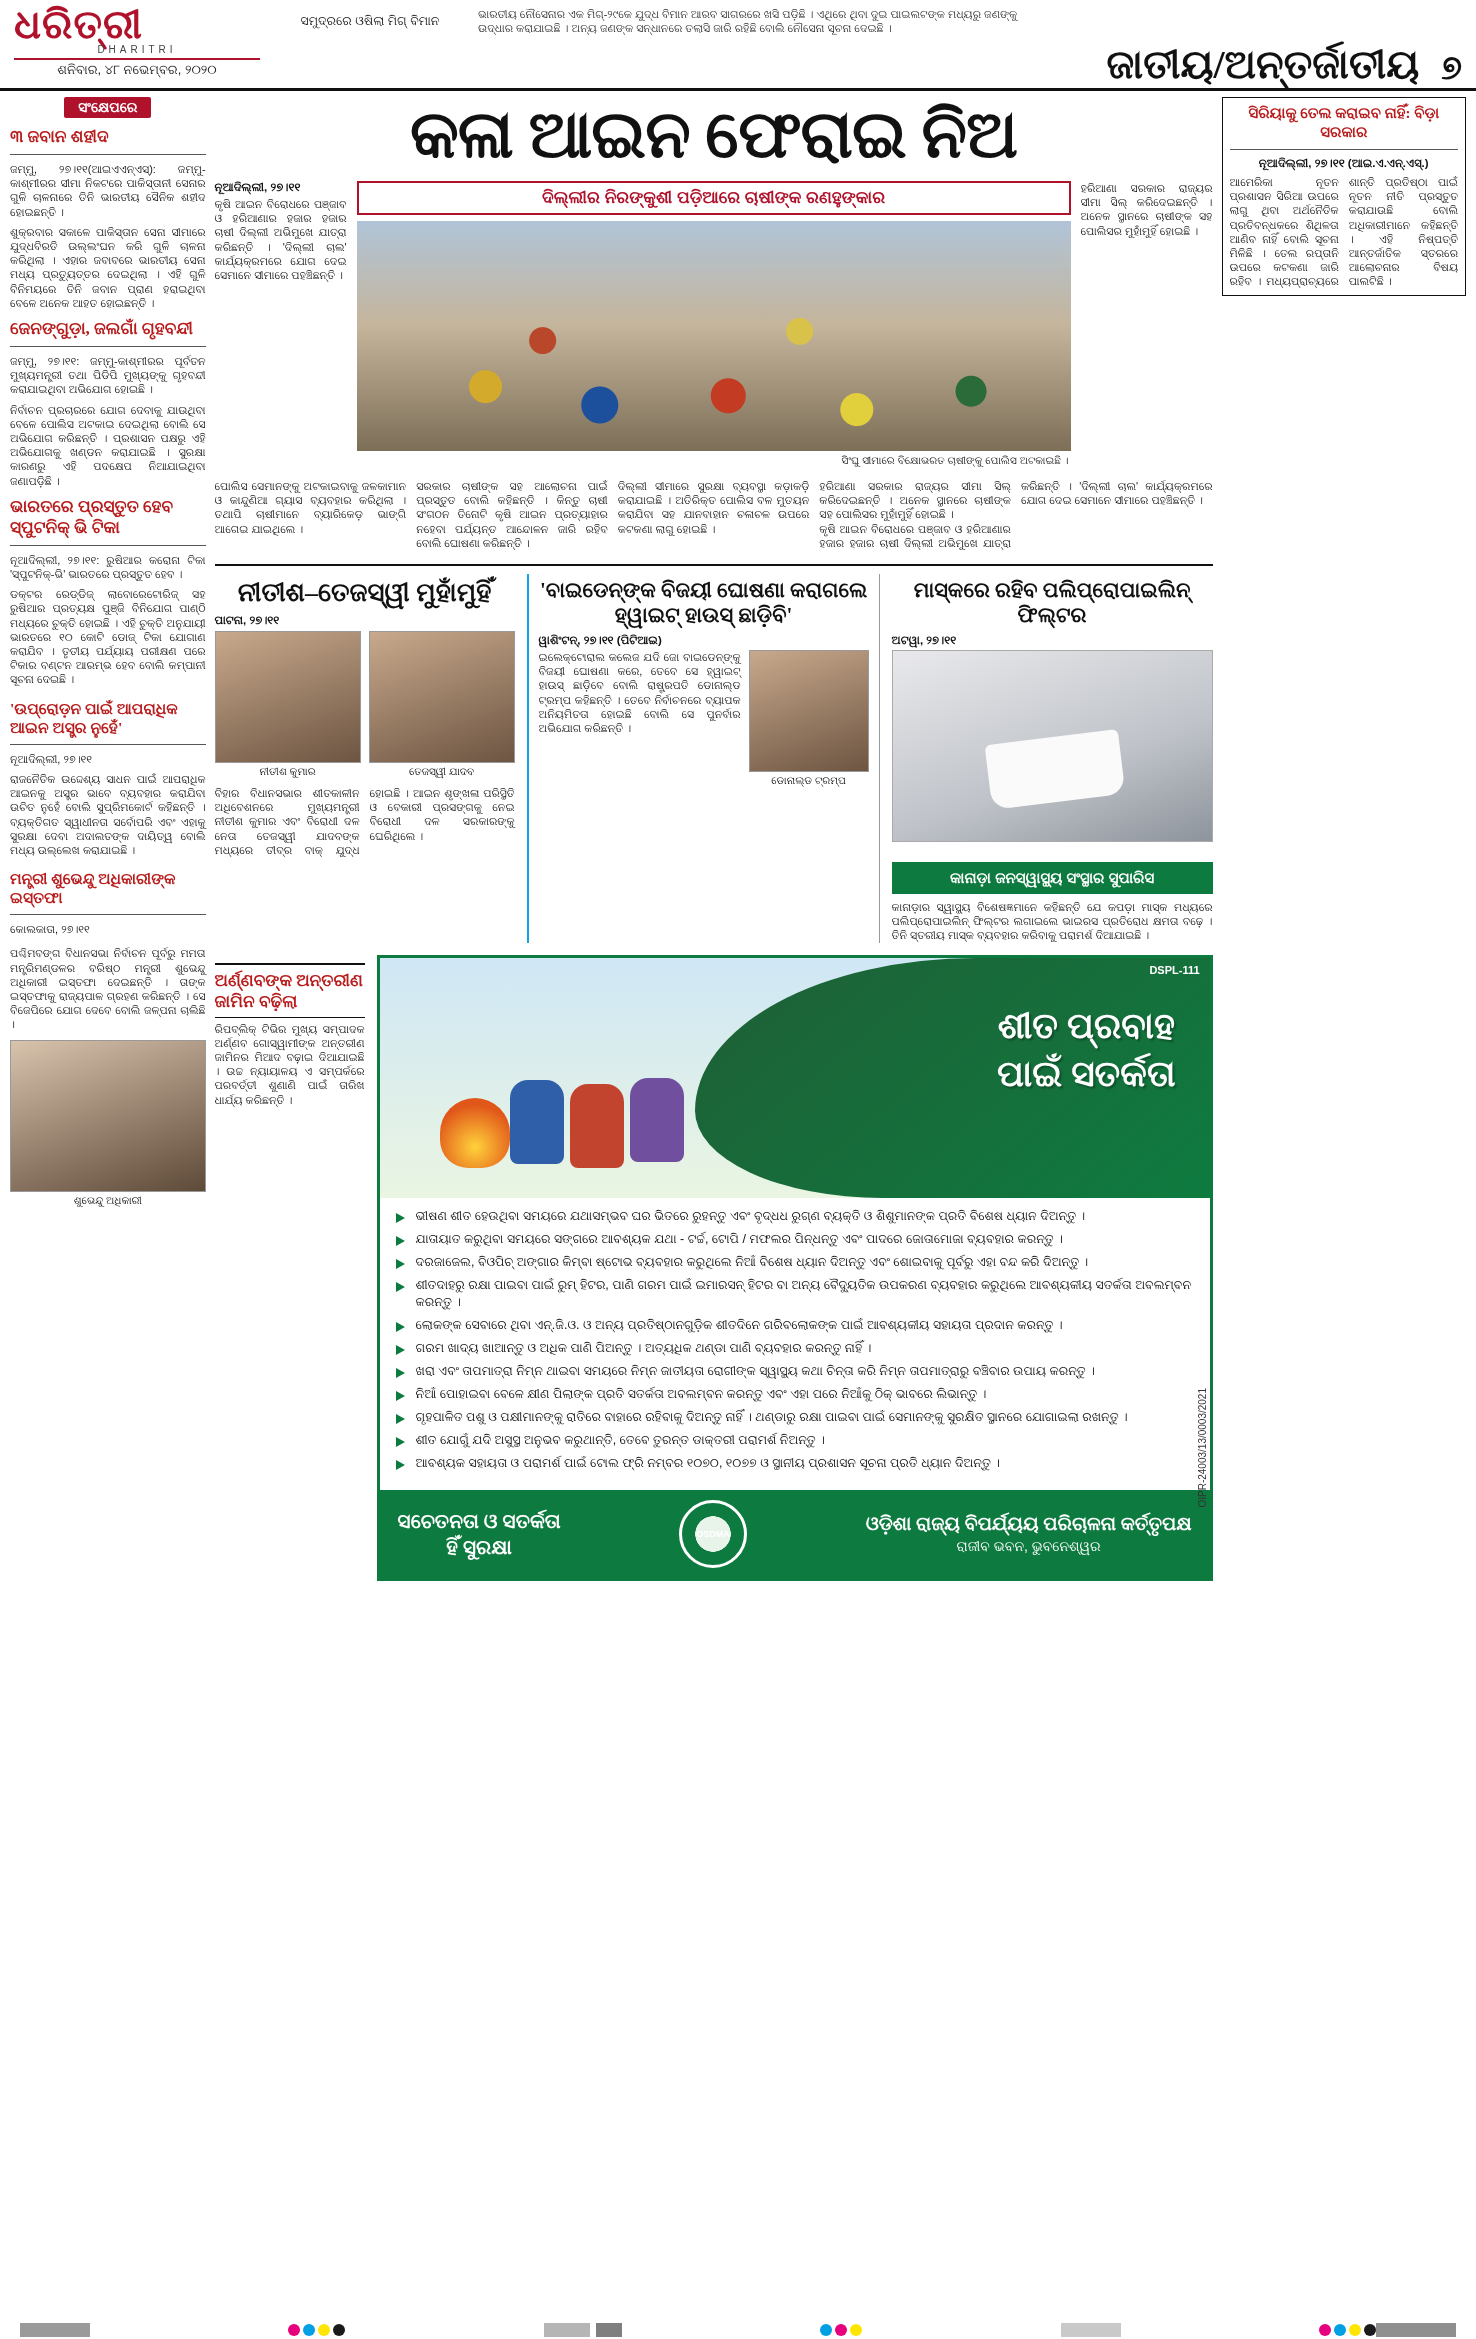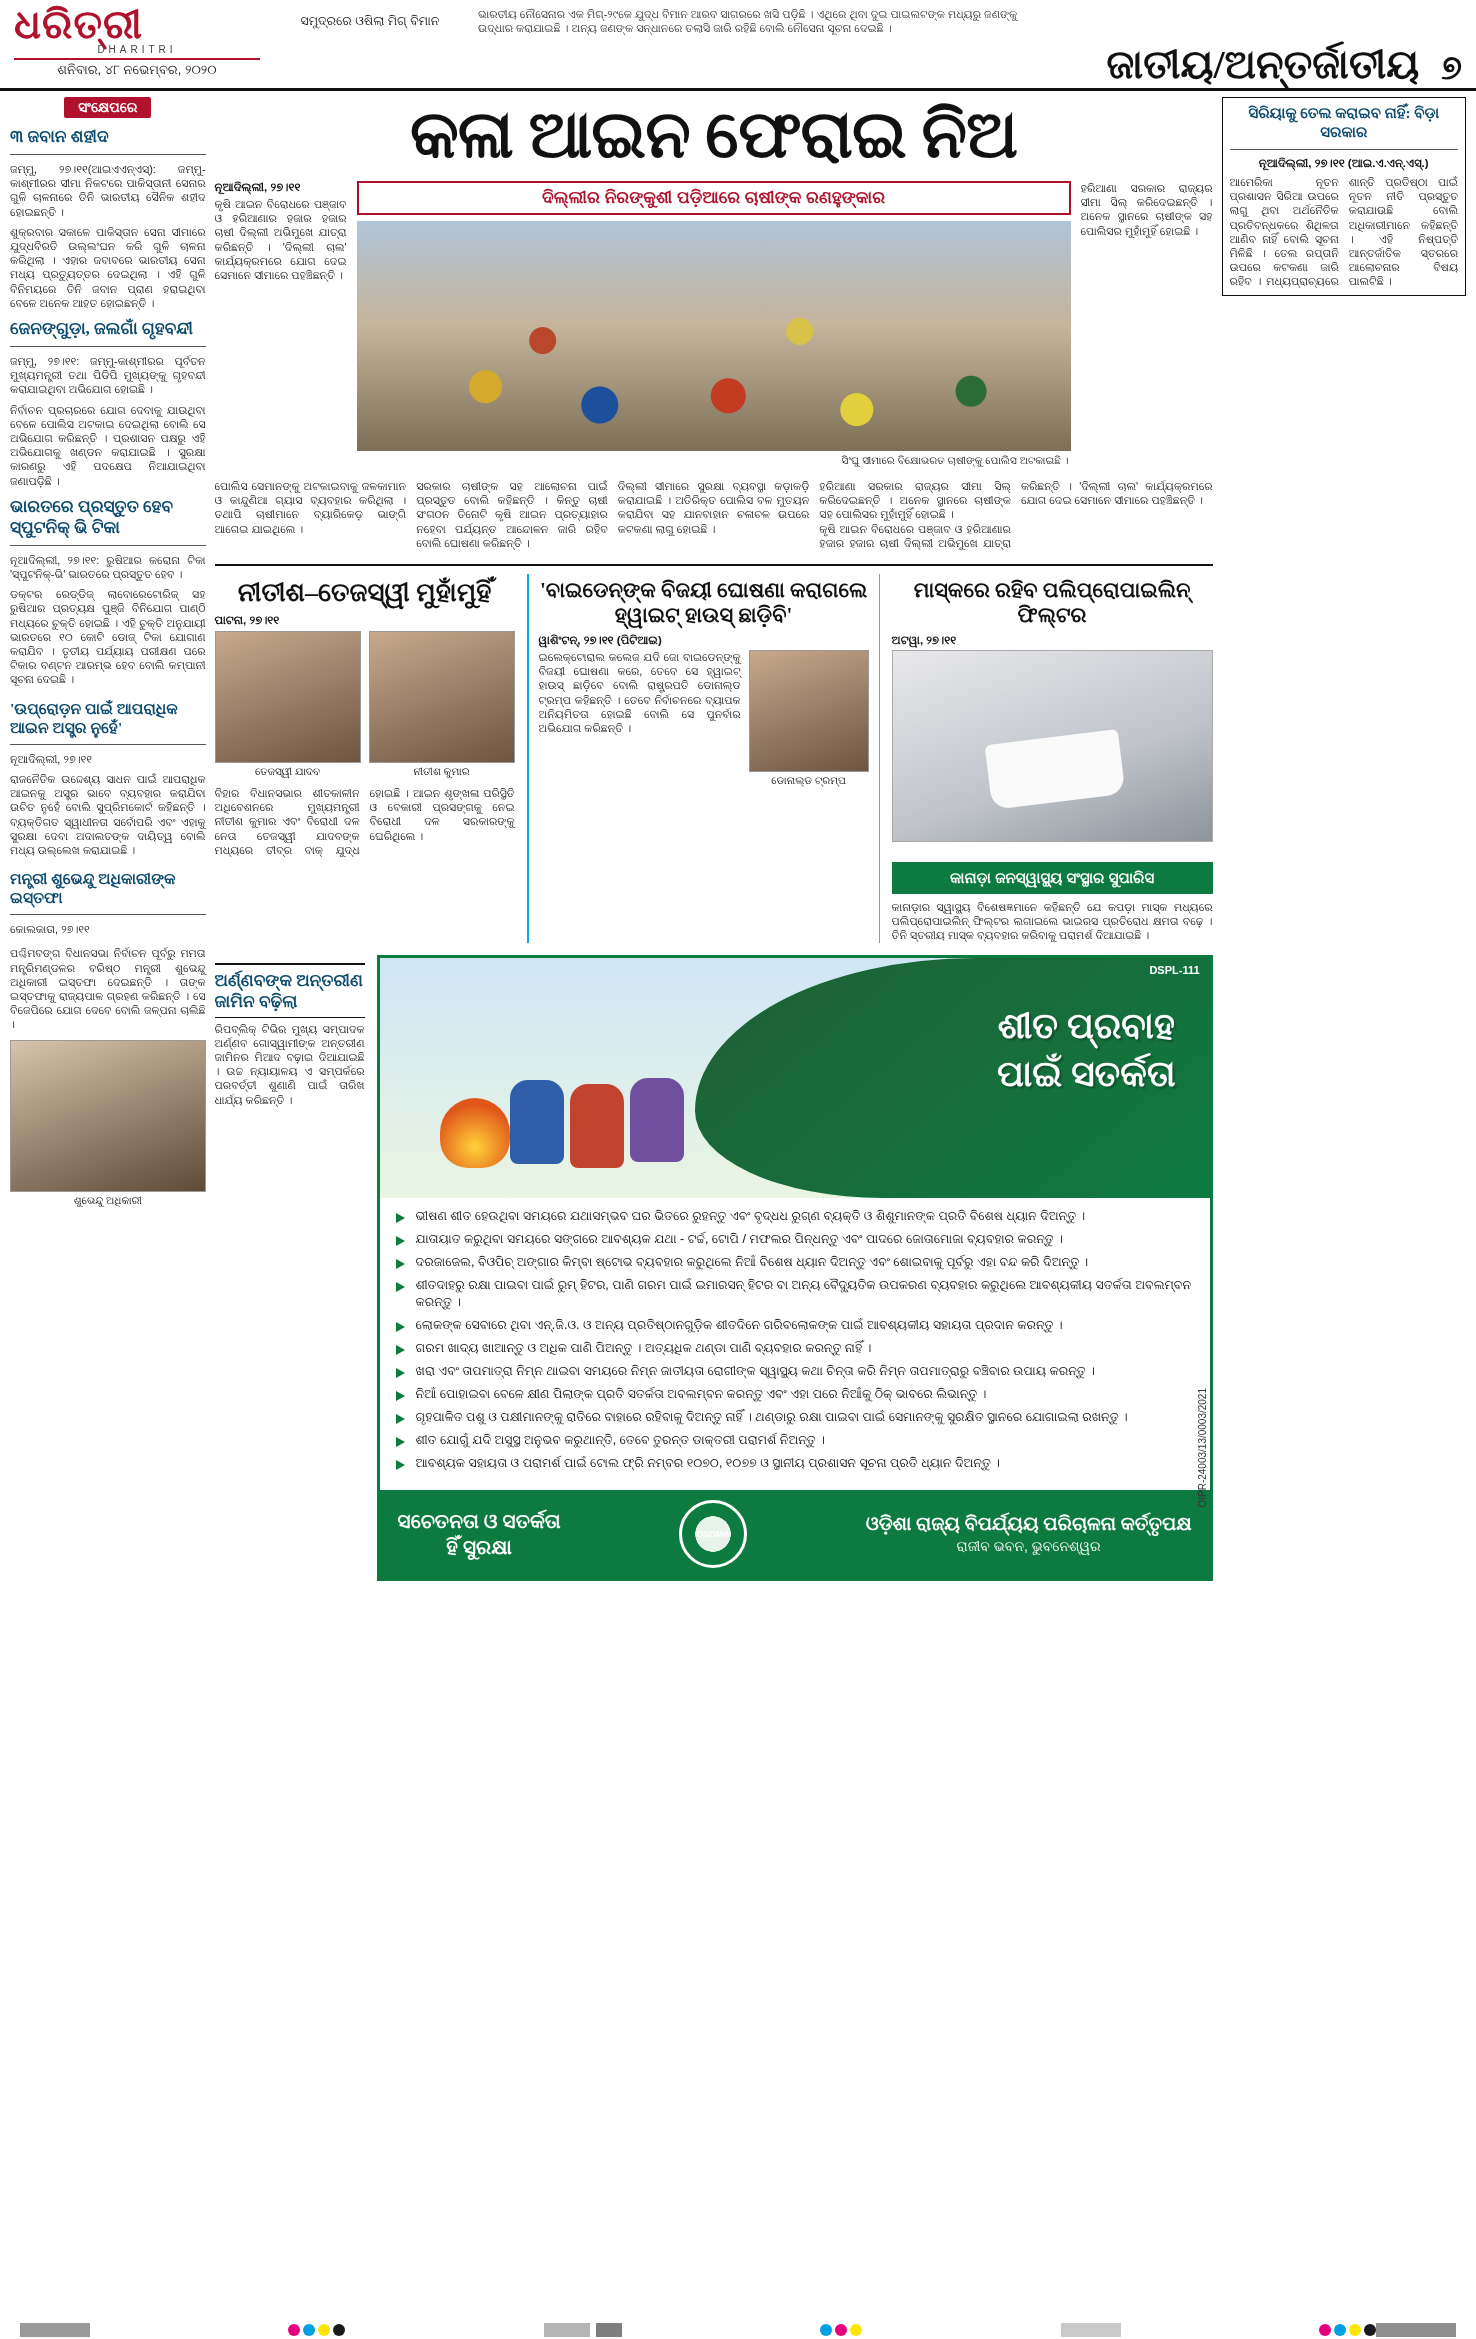--- a/index.html
+++ b/index.html
@@ -22,21 +22,21 @@
   
   .body-wrap{display:flex;padding:6px 10px 0 10px;box-sizing:border-box;gap:9px;}
   .col{box-sizing:border-box;}
   .col-left{width:196px;}
   .col-mid{width:1000px;}
   .col-right{width:245px;}
 
   .kicker{background:#b0122b;color:#fff;font-size:14px;font-weight:bold;display:inline-block;padding:2px 14px;border-radius:2px;}
   .box-rule{border:1px solid #111;padding:6px 7px;box-sizing:border-box;}
 
-  .hl{font-family:"Liberation Serif",serif;font-weight:bold;font-size:17px;line-height:21px;color:#0c4a6e;margin:8px 0 4px;}
+  .hl{font-family:"Liberation Serif",serif;font-weight:bold;font-size:17px;line-height:21px;color:#b91c1c;margin:8px 0 4px;}
   .dateline{font-size:11.5px;font-weight:bold;margin-bottom:3px;}
   .txt{font-size:11px;line-height:14.2px;text-align:justify;color:#1a1a1a;}
 
   
   .mainhead{font-family:"Liberation Serif",serif;font-weight:bold;font-size:66px;line-height:72px;text-align:center;color:#111;letter-spacing:-1px;margin:2px 0 10px;}
   .redbar{background:#fff;border:2px solid #b0122b;color:#b0122b;font-weight:bold;font-size:17px;text-align:center;padding:5px 6px;margin:0 0 6px;}
 
   .photo{background:linear-gradient(180deg,#9fb7cf 0%,#cbb89a 45%,#8e7d63 100%);position:relative;overflow:hidden;}
   .photo.ppl::after{content:"";position:absolute;inset:0;background:
       radial-gradient(circle at 18% 72%,#d4aa2c 0 16px,transparent 17px),
@@ -174,25 +174,25 @@
       </div>
 
       <div style="display:flex;gap:12px;margin-top:14px;border-top:2px solid #111;padding-top:8px;">
 
         <div style="width:300px">
           <div class="subhead">ନୀତୀଶ–ତେଜସ୍ୱୀ ମୁହାଁମୁହିଁ</div>
           <div class="dateline">ପାଟନା, ୨୭।୧୧</div>
           <div style="display:flex;gap:8px;margin:4px 0;">
             <div style="flex:1">
               <div class="portrait"></div>
-              <div class="pcap">ତେଜସ୍ୱୀ ଯାଦବ</div>
+              <div class="pcap">ନୀତୀଶ କୁମାର</div>
             </div>
             <div style="flex:1">
               <div class="portrait"></div>
-              <div class="pcap">ନୀତୀଶ କୁମାର</div>
+              <div class="pcap">ତେଜସ୍ୱୀ ଯାଦବ</div>
             </div>
           </div>
           <div class="cols2">
               <div class="txt">ବିହାର ବିଧାନସଭାର ଶୀତକାଳୀନ ଅଧିବେଶନରେ ମୁଖ୍ୟମନ୍ତ୍ରୀ ନୀତୀଶ କୁମାର ଏବଂ ବିରୋଧୀ ଦଳ ନେତା ତେଜସ୍ୱୀ ଯାଦବଙ୍କ ମଧ୍ୟରେ ତୀବ୍ର ବାକ୍ ଯୁଦ୍ଧ ହୋଇଛି । ଆଇନ ଶୃଙ୍ଖଳା ପରିସ୍ଥିତି ଓ ବେକାରୀ ପ୍ରସଙ୍ଗକୁ ନେଇ ବିରୋଧୀ ଦଳ ସରକାରଙ୍କୁ ଘେରିଥିଲେ ।</div>
             </div>
         </div>
 
         <div style="width:330px;border-left:2px solid #0ea5e9;border-right:1px solid #999;padding:0 10px">
           <div class="subhead sm">'ବାଇଡେନ୍ଙ୍କ ବିଜୟୀ ଘୋଷଣା କରାଗଲେ ହ୍ୱାଇଟ୍ ହାଉସ୍ ଛାଡ଼ିବି'</div>
           <div class="dateline">ୱାଶିଂଟନ୍, ୨୭।୧୧ (ପିଟିଆଇ)</div>

